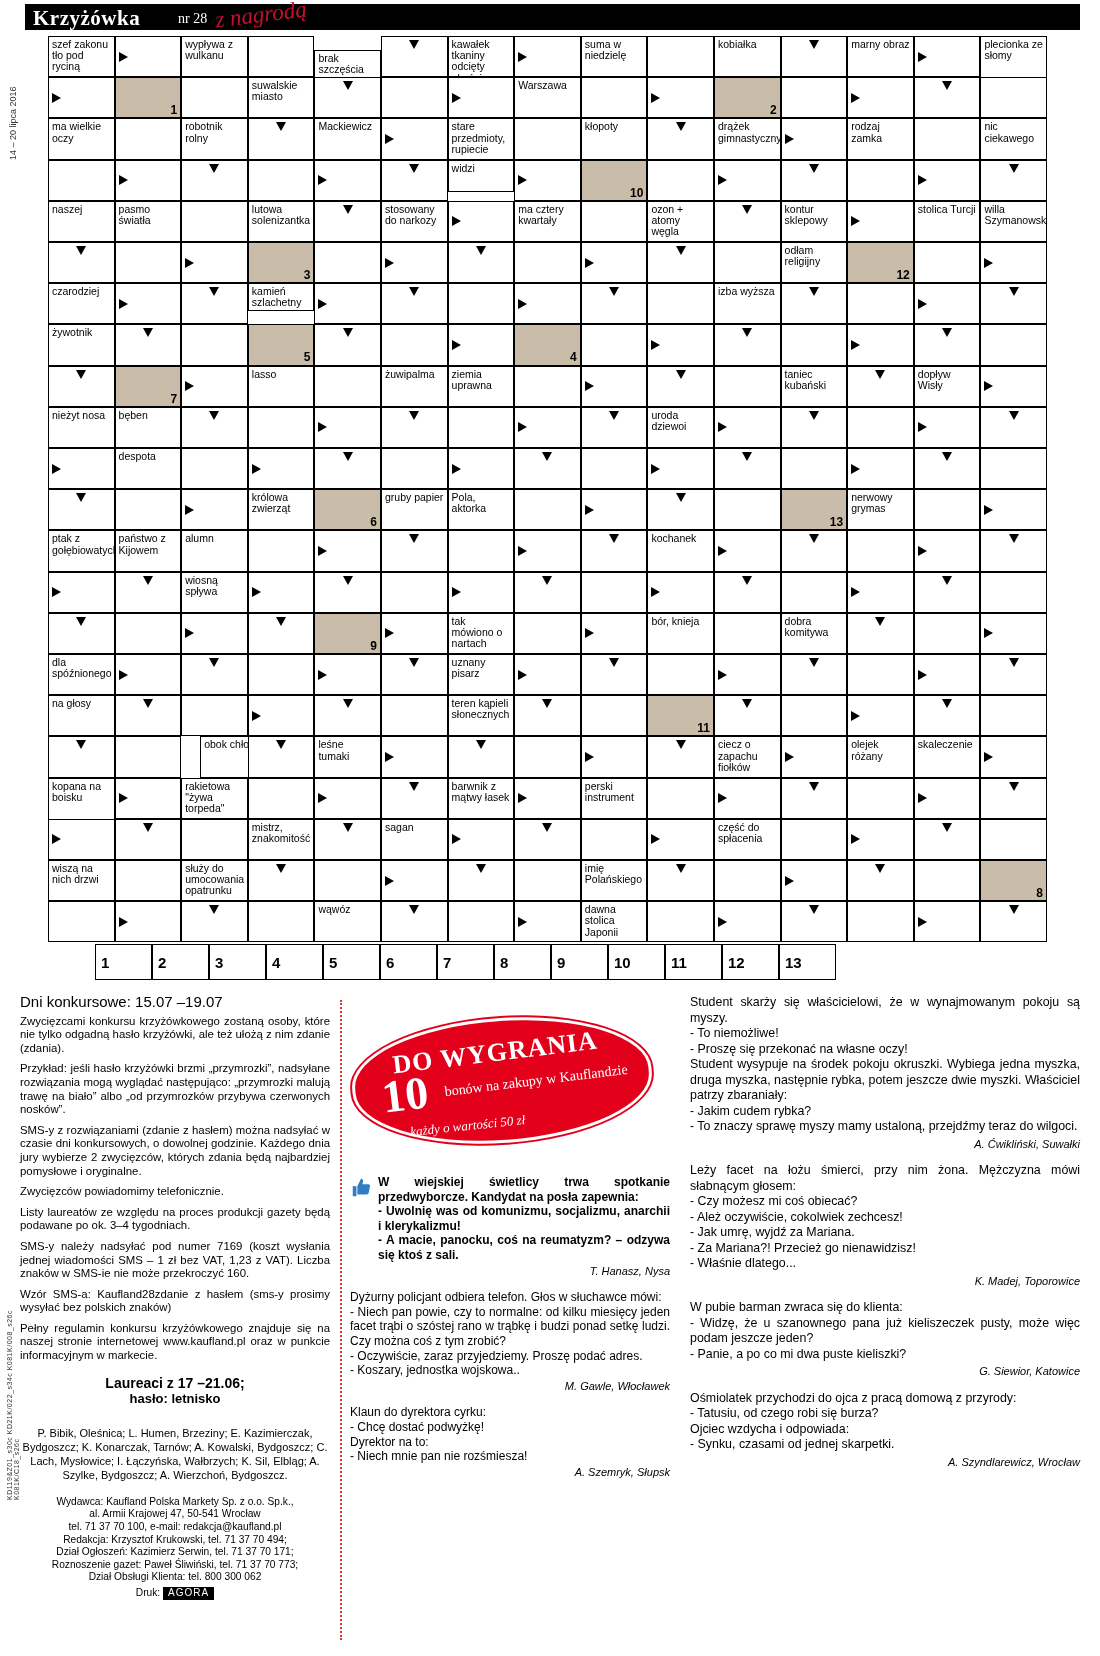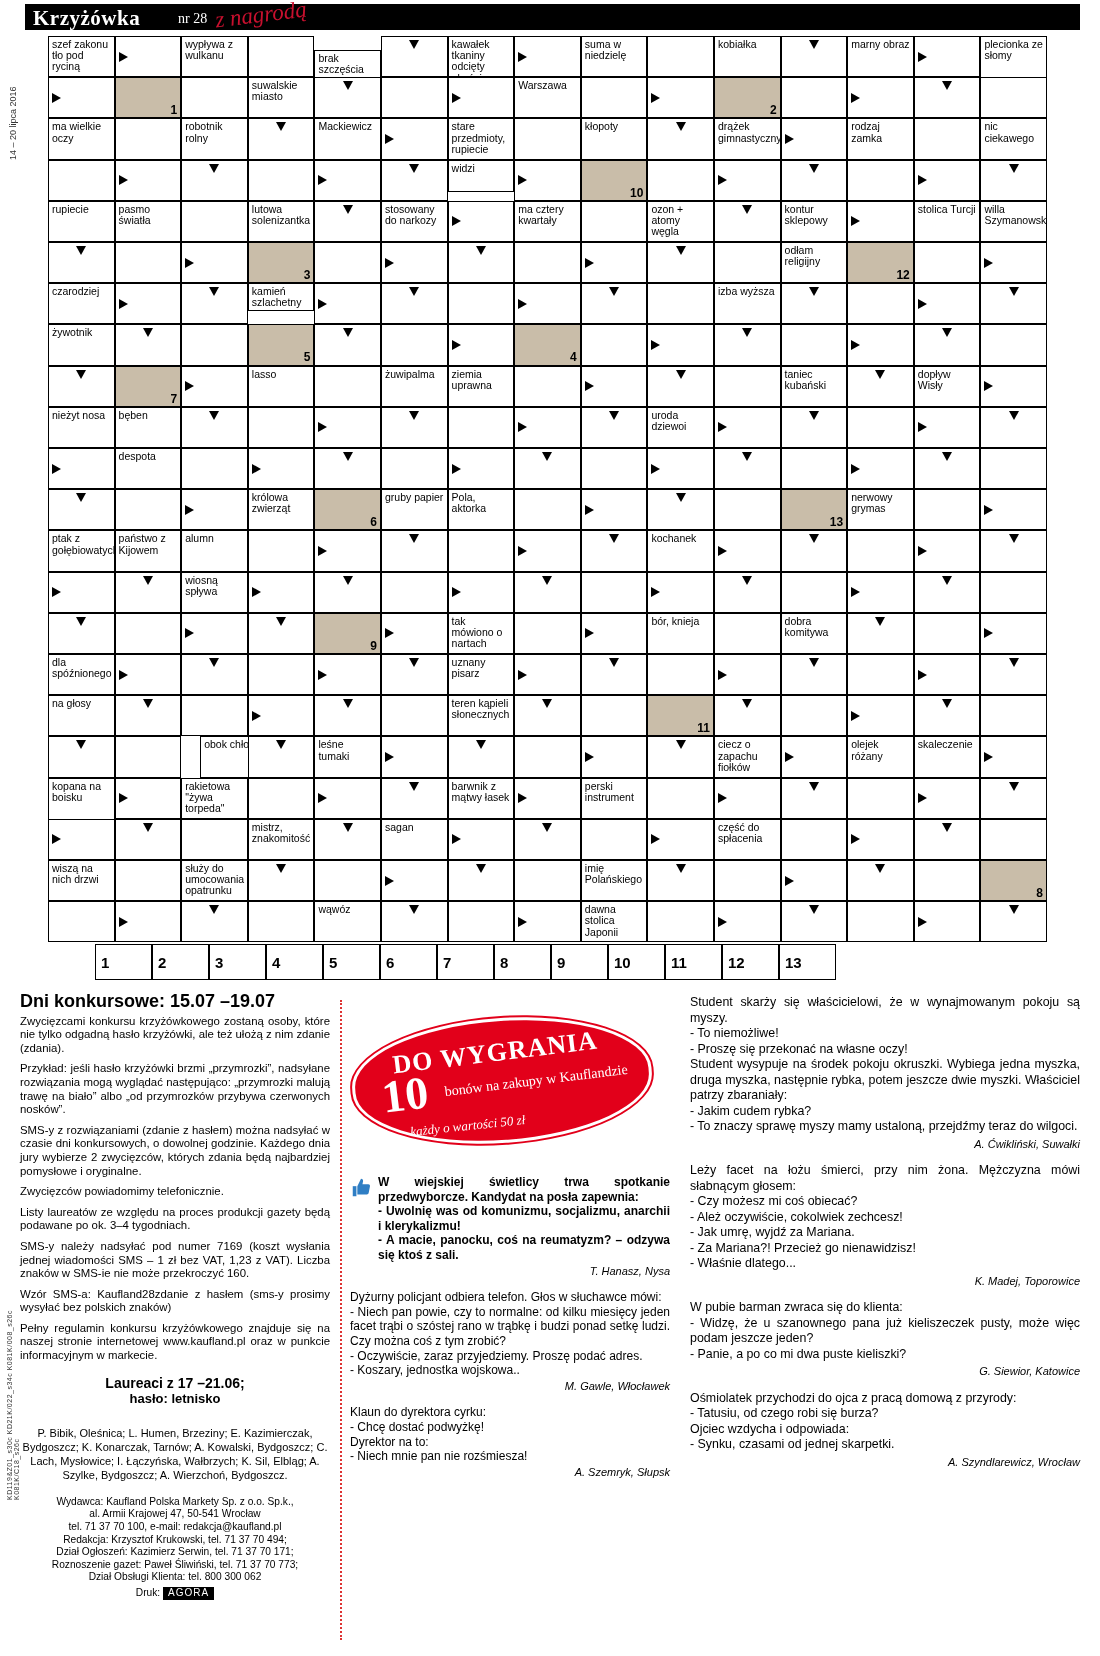--- a/index.html
+++ b/index.html
@@ -40,21 +40,21 @@
   
   .answerbar { position:absolute; left:95px; top:944px; height:36px; }
   .ans { position:absolute; top:0; width:57px; height:36px; border:1px solid #000; background:#fff; }
   .ans .idx { position:absolute; left:5px; top:9px; font-size:15px; font-weight:bold; }
 
   
   .col { position:absolute; font-size:11.4px; line-height:13.6px; text-align:justify; }
   .col1 { left:20px; top:995px; width:310px; }
   .col2 { left:350px; top:995px; width:320px; }
   .col3 { left:690px; top:995px; width:390px; }
-  .hd { font-weight:bold; font-size:18px; margin-bottom:6px; }
+  .hd { font-weight:normal; font-size:15px; margin-bottom:6px; }
   .col1 p { margin:0 0 7px 0; }
   .col3 p { margin:0 0 3px 0; font-size:12.4px; line-height:15.5px; }
   .sig { text-align:right; font-style:italic; font-size:11px; margin:2px 0 12px 0; }
   .dashed { position:absolute; left:340px; top:1000px; width:0; height:640px;
      border-left:2px dotted #d33; }
 
   
   .prize { position:absolute; left:352px; top:1010px; width:305px; height:140px; }
   .prize-burst { position:absolute; left:0; top:8px; width:300px; height:125px;
      background:#e2001a; border-radius:50%/48%; transform:rotate(-4deg);
@@ -201,21 +201,21 @@
       <div class="cell" style="left: 732.6px; top: 123.6px; width: 66.6px; height: 41.2px;">
         <i class="arrow-d"></i>
       </div>
       <div class="cell" style="left: 799.2px; top: 123.6px; width: 66.6px; height: 41.2px;"></div>
       <div class="cell" style="left: 865.8px; top: 123.6px; width: 66.6px; height: 41.2px;">
         <i class="arrow-r"></i>
       </div>
       <div class="cell" style="left: 932.4px; top: 123.6px; width: 66.6px; height: 41.2px;">
         <i class="arrow-d"></i>
       </div>
-      <div class="cell" style="left: 0px; top: 164.8px; width: 66.6px; height: 41.2px;">rupiecie</div>
+      <div class="cell" style="left: 0px; top: 164.8px; width: 66.6px; height: 41.2px;">naszej</div>
       <div class="cell" style="left: 66.6px; top: 164.8px; width: 66.6px; height: 41.2px;">pasmo światła</div>
       <div class="cell" style="left: 133.2px; top: 164.8px; width: 66.6px; height: 41.2px;"></div>
       <div class="cell" style="left: 199.8px; top: 164.8px; width: 66.6px; height: 41.2px;">lutowa solenizantka</div>
       <div class="cell" style="left: 266.4px; top: 164.8px; width: 66.6px; height: 41.2px;">
         <i class="arrow-d"></i>
       </div>
       <div class="cell" style="left: 333px; top: 164.8px; width: 66.6px; height: 41.2px;">stosowany do narkozy</div>
       <div class="cell" style="left: 399.6px; top: 164.8px; width: 66.6px; height: 41.2px;">
         <i class="arrow-r"></i>
       </div>

